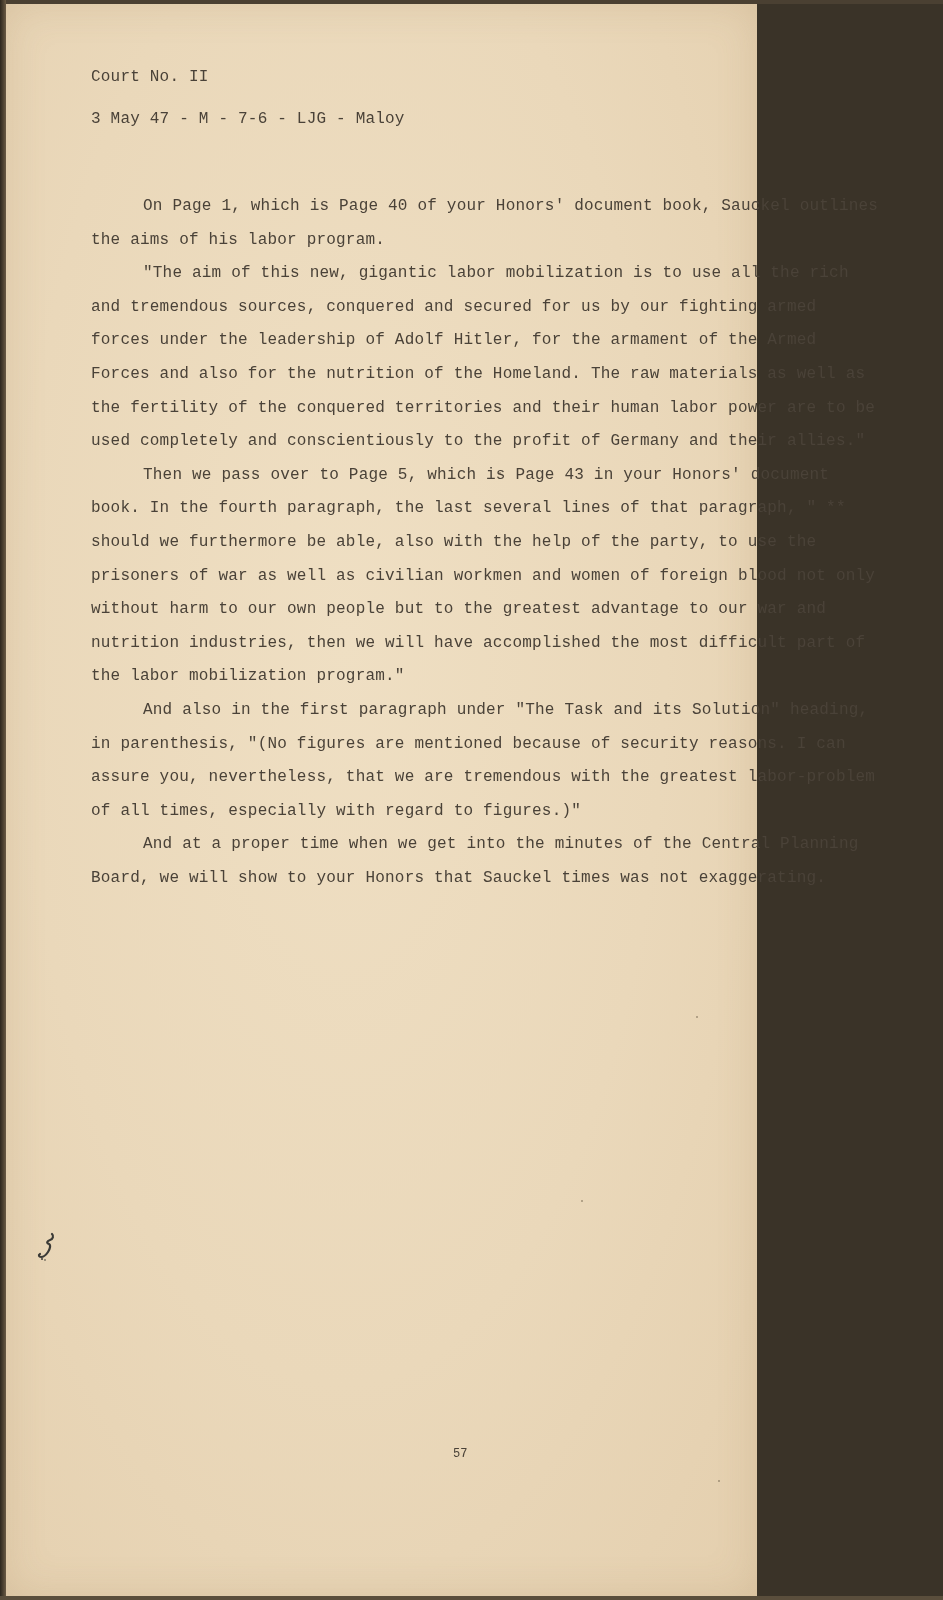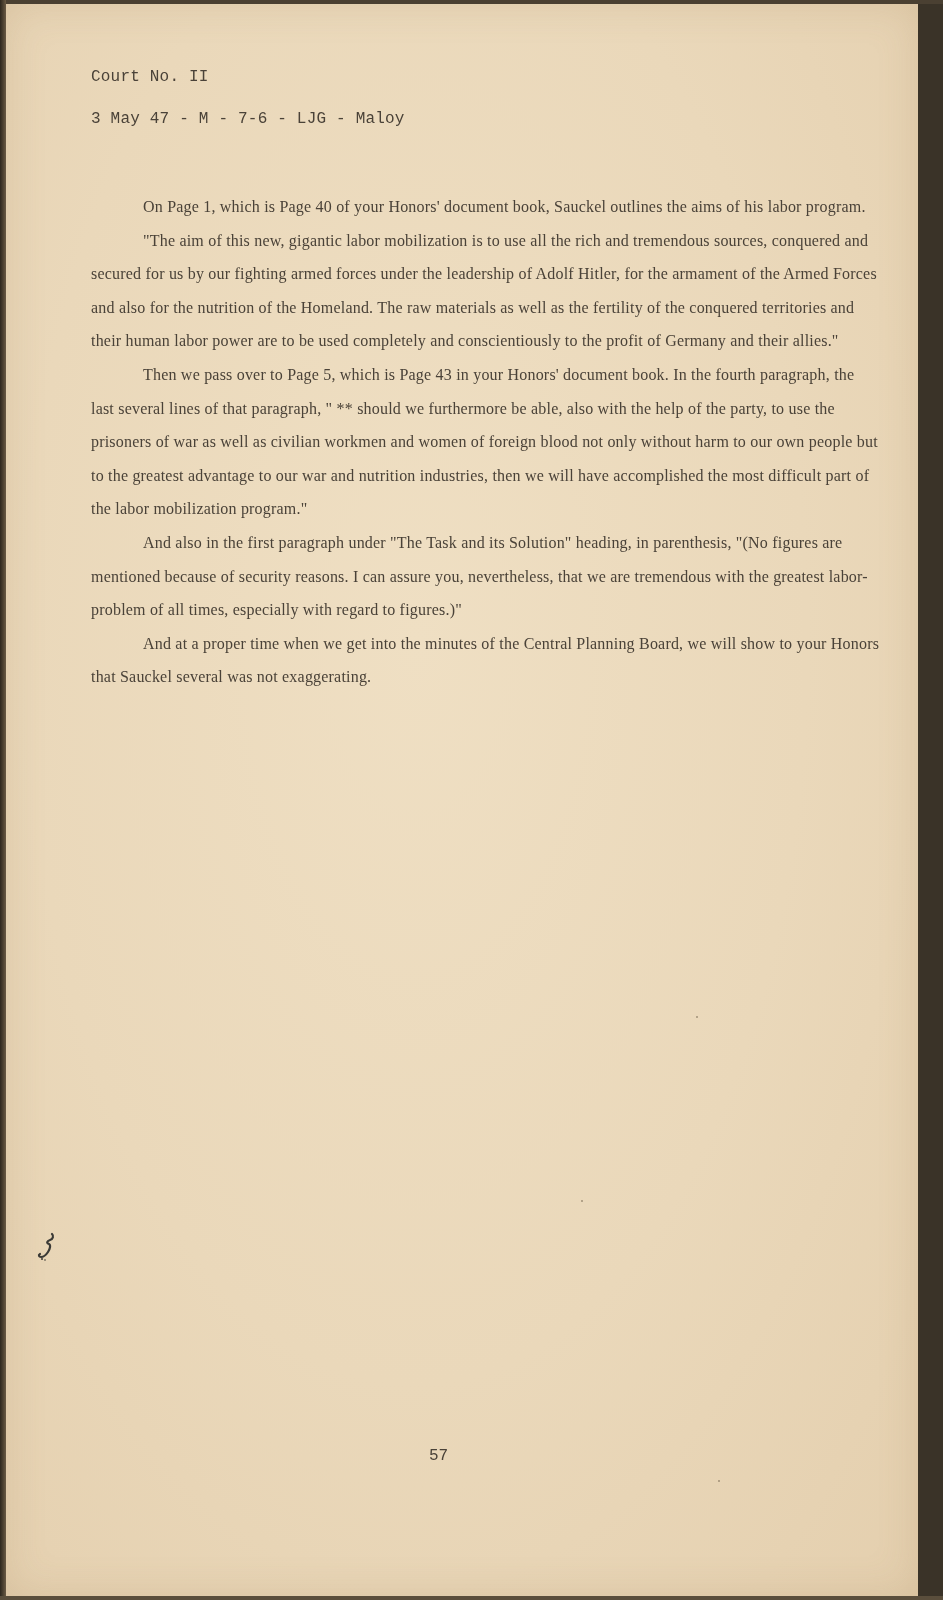--- a/index.html
+++ b/index.html
@@ -10,21 +10,21 @@
       width: 943px;
       height: 1600px;
       background: #3a3328;
       position: relative;
       overflow: hidden;
     }
     .page {
       position: absolute;
       left: 6px;
       top: 4px;
-      width: 912px;
+      width: 751px;
       height: 1592px;
       background: radial-gradient(ellipse at 45% 40%, #efdfc3 0%, #ead8ba 55%, #e4cfae 100%);
       box-shadow: inset 0 0 40px rgba(150, 115, 70, 0.18);
     }
     .page-edge-left {
       position: absolute;
       left: 0;
       top: 0;
       width: 6px;
       height: 1600px;
@@ -64,30 +64,29 @@
       position: absolute;
       left: 85px;
       top: 186px;
       width: 790px;
       line-height: 33.6px;
     }
     .para {
       margin: 0;
       text-indent: 52px;
       text-align: left;
-      font-family: Liberation Serif, serif;
     }
     .para + .para { margin-top: 0; }
 
     .page-number {
       position: absolute;
-      left: 423px;
+      left: 447px;
       top: 1443px;
       font-family: "Liberation Mono", "DejaVu Sans Mono", monospace;
-      font-size: 16px;
+      font-size: 12px;
       color: #4a4238;
     }
     .ink-mark {
       position: absolute;
       left: 30px;
       top: 1228px;
       width: 22px;
       height: 34px;
     }
     .speck {
@@ -108,21 +107,21 @@
 <div class="page">
 
   <div id="court-line" class="header-line typed">Court No. II</div>
   <div id="session-line" class="header-line typed">3 May 47 - M - 7-6 - LJG - Maloy</div>
 
   <div class="body-text typed">
     <p class="para">On Page 1,  which is Page 40 of your Honors' document book, Sauckel outlines the aims of his labor program.</p>
     <p class="para">"The aim of this new, gigantic labor mobilization is to use all the rich and tremendous sources, conquered and secured for us by our fighting armed forces under the leadership of Adolf Hitler, for the armament of the Armed Forces and also for the nutrition of the Homeland.  The raw materials as well as the fertility of the conquered territories and their human labor power are to be used completely and conscientiously to the profit of Germany and their allies."</p>
     <p class="para">Then we pass over to Page 5, which is Page 43 in your Honors' document book.  In the fourth paragraph, the last several lines of that paragraph, " ** should we furthermore be able, also with the help of the party, to use  the prisoners of war as well as civilian workmen and women of foreign blood not only  without harm to our own people but to the greatest advantage to our war and nutrition industries, then we will have accomplished the most difficult part of the labor mobilization program."</p>
     <p class="para">And also in the first paragraph under  "The Task and its Solution" heading, in parenthesis, "(No figures are mentioned because of security reasons.  I can assure you, nevertheless, that we are tremendous with the greatest labor-problem of all times, especially with regard to figures.)"</p>
-    <p class="para">And at a proper time when we get into the minutes of the Central Planning Board, we will show to your Honors that Sauckel several was not exaggerating.</p>
+    <p class="para">And at a proper time when we get into the minutes of the Central Planning Board, we will show to your Honors that Sauckel times was not exaggerating.</p>
   </div>
 
   <svg class="ink-mark" viewBox="0 0 22 34">
     <path d="M16 2 C18 4 17 7 14 8 C11 9 10 11 13 12 C15 13 14 17 12 20 C10 23 8 25 5 25 C3 25 2 23 4 22" fill="none" stroke="#3b3a36" stroke-width="2.2" stroke-linecap="round"></path>
     <circle cx="6" cy="27" r="1" fill="#3b3a36"></circle>
     <circle cx="9" cy="28" r="0.8" fill="#3b3a36"></circle>
   </svg>
 
   <div class="speck" style="left:575px;top:1196px;"></div>
   <div class="speck" style="left:712px;top:1476px;"></div>

